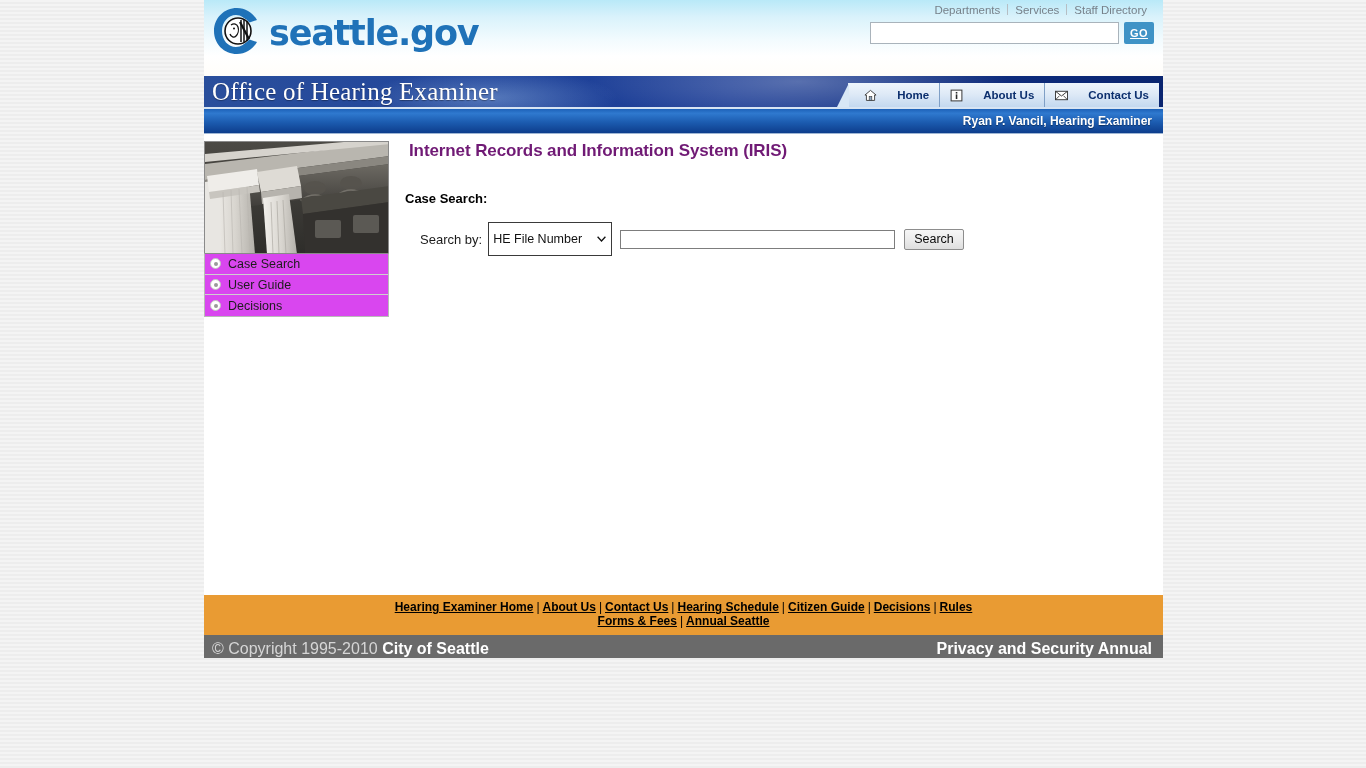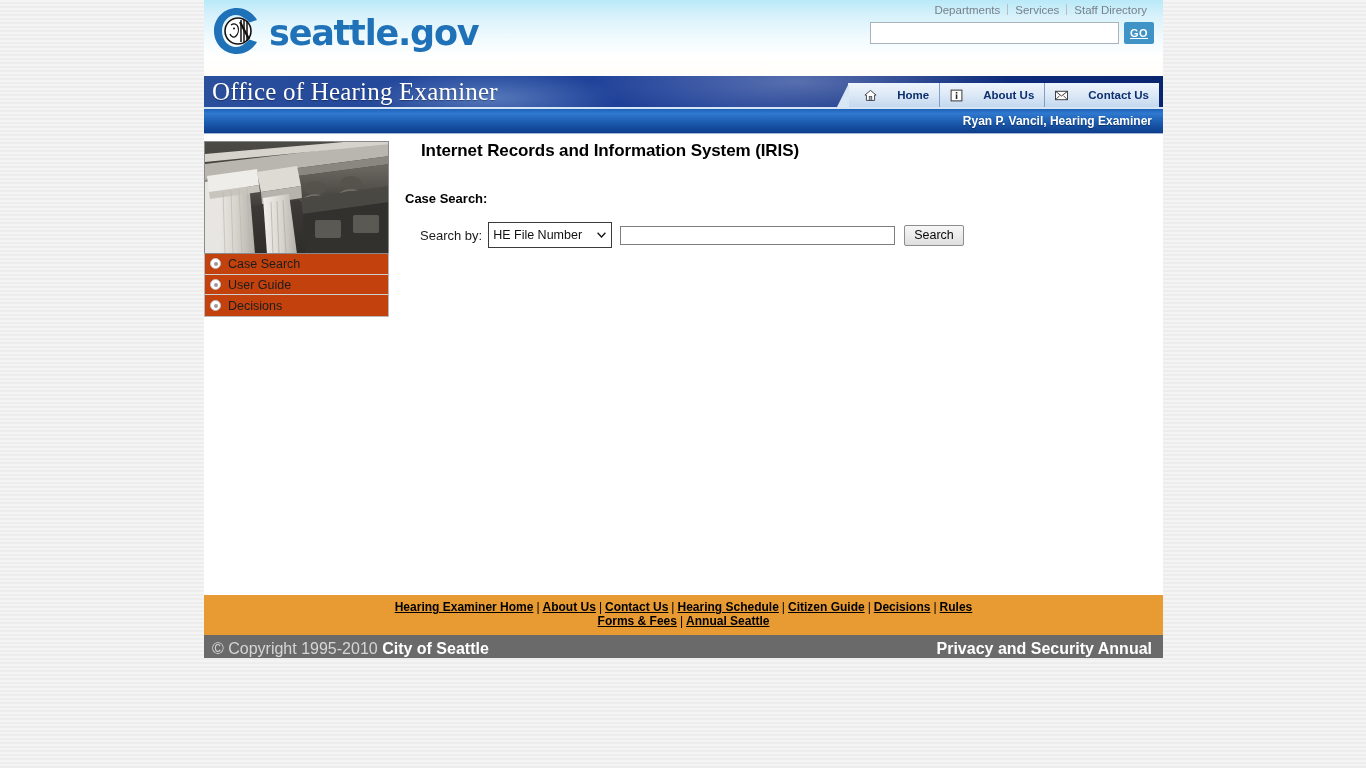--- a/index.html
+++ b/index.html
@@ -204,21 +204,21 @@
   .side-menu { border: 1px solid #b9b9b9; border-top: 1px solid #8a8a8a; }
   .side-item {
     display: flex;
     align-items: center;
     gap: 7px;
     height: 20.7px;
     padding-left: 5px;
     font-size: 12.5px;
     color: #1d1d1d;
     border-bottom: 1px solid #cfcfcf;
-    background: #c2410c;
+    background: #d946ef;
     cursor: pointer;
   }
   .side-item:last-child { border-bottom: none; }
   .bullet {
     width: 11px; height: 11px;
     flex: 0 0 11px;
     border-radius: 50%;
     background: #ffffff;
     border: 1px solid #c3c3c3;
     position: relative;
@@ -231,24 +231,24 @@
     border-radius: 50%;
     background: #9a9a9a;
   }
 
   .main-col {
     position: absolute;
     left: 201px; top: 0;
     right: 6px;
   }
   .page-title {
-    margin: 7px 0 0 16px;
+    margin: 7px 0 0 4px;
     font-size: 17px;
     font-weight: bold;
-    color: #000000;
+    color: #701a75;
     letter-spacing: -0.1px;
   }
   .section-label {
     margin-top: 30px;
     font-size: 13px;
     font-weight: bold;
     color: #000000;
   }
   .search-row {
     margin-top: 16px;
@@ -256,21 +256,21 @@
     display: flex;
     align-items: center;
   }
   .search-row .lbl {
     font-size: 13px;
     color: #1a1a1a;
     margin-right: 6px;
   }
   .sel {
     position: relative;
-    height: 26px;
+    height: 34px;
     min-width: 124px;
     border: 1px solid #3a3a3a;
     background: #ffffff;
     font-size: 12.5px;
     color: #111;
     display: flex;
     align-items: center;
     padding: 0 20px 0 4px;
     cursor: pointer;
     white-space: nowrap;

